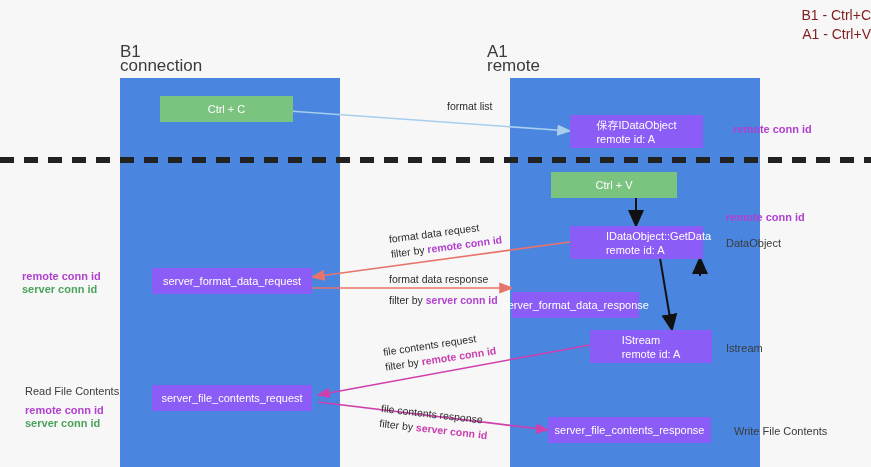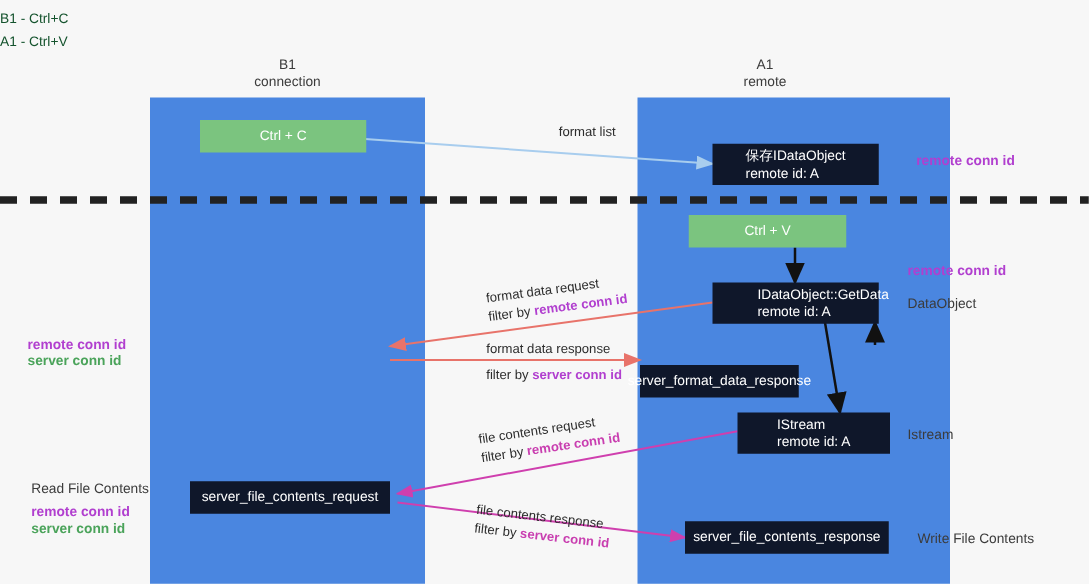--- a/index.html
+++ b/index.html
@@ -10,27 +10,27 @@
     width: 871px; height: 467px;
     position: relative;
     font-family: "Liberation Sans", sans-serif;
     overflow: hidden;
   }
   #stage { position: absolute; inset: 0; }
 
   
   .title {
     position: absolute; left: 0; right: 0; top: 6px;
-    text-align: left;
-    font-size: 11px; line-height: 19px; color: #14532d;
+    text-align: right;
+    font-size: 14px; line-height: 19px; color: #7f1d1d;
     white-space: pre-line;
   }
   .col-head {
-    position: absolute; text-align: center;
-    font-size: 11px; line-height: 14px; color: #3b3b3b;
+    position: absolute; text-align: left;
+    font-size: 17px; line-height: 14px; color: #3b3b3b;
     white-space: pre-line;
   }
   #head-b1 { left: 120px; width: 220px; top: 45px; }
   #head-a1 { left: 487px; width: 250px; top: 45px; }
 
   
   .lane {
     position: absolute; top: 78px; height: 389px;
     background: #4a86e0;
   }
@@ -49,21 +49,21 @@
     position: absolute;
     box-sizing: border-box;
     display: flex; flex-direction: column;
     align-items: center; justify-content: center;
     color: #ffffff;
     font-size: 11px; line-height: 14px;
     white-space: pre-line;
     z-index: 5;
   }
   .green  { background: #7bc47f; }
-  .orange { background: #0f172a; }
+  .orange { background: #8b5cf6; }
 
   
   .side {
     position: absolute;
     font-size: 11px; line-height: 14px;
     white-space: pre-line;
   }
   .side.bold { font-weight: bold; }
   .c-purple { color: #b13fcf; }
   .c-green  { color: #4aa35a; }
@@ -135,20 +135,21 @@
   <div class="node green" style="left:160px; top:96px; width:133px; height:26px;">Ctrl + C</div>
 
   <div class="node orange" style="left:570px; top:115px; width:133px; height:33px;">保存IDataObject
 remote id: A</div>
 
   <div class="node green" style="left:551px; top:172px; width:126px; height:26px;">Ctrl + V</div>
 
   <div class="node orange" style="left:570px; top:226px; width:133px; height:33px;padding-left:44px;">IDataObject::GetData
 remote id: A</div>
 
+  <div class="node orange" style="left:152px; top:268px; width:160px; height:26px;">server_format_data_request</div>
 
   <div class="node orange" style="left:512px; top:292px; width:127px; height:26px;">server_format_data_response</div>
 
   <div class="node orange" style="left:590px; top:330px; width:122px; height:33px;">IStream
 remote id: A</div>
 
   <div class="node orange" style="left:548px; top:417px; width:163px; height:26px;">server_file_contents_response</div>
 
   <div class="node orange" style="left:152px; top:385px; width:160px; height:26px;">server_file_contents_request</div>
 

